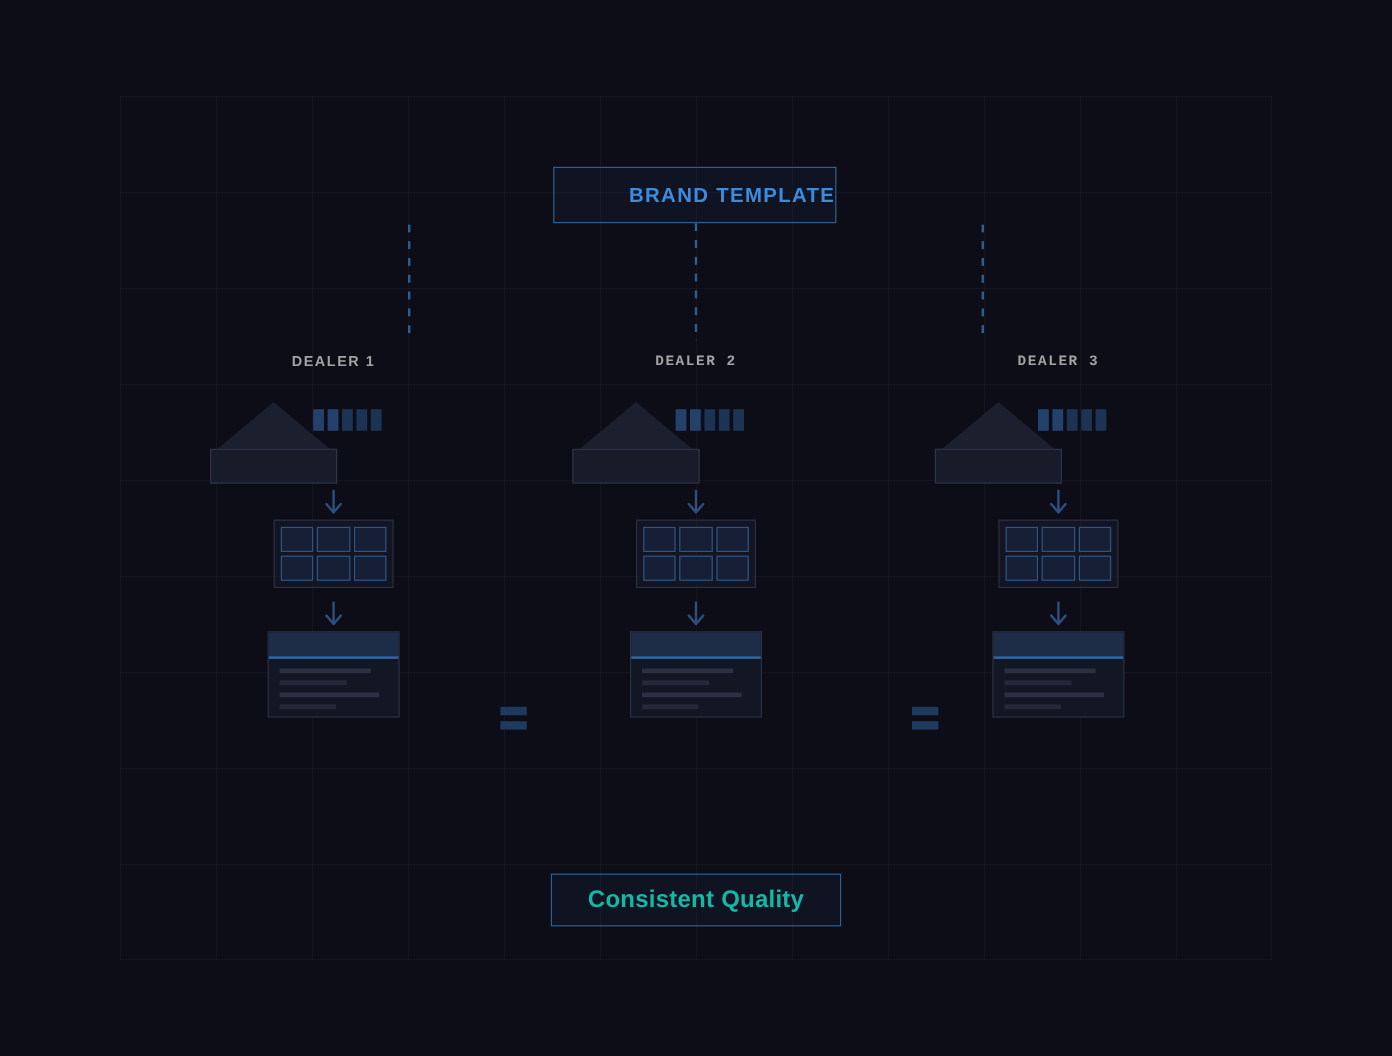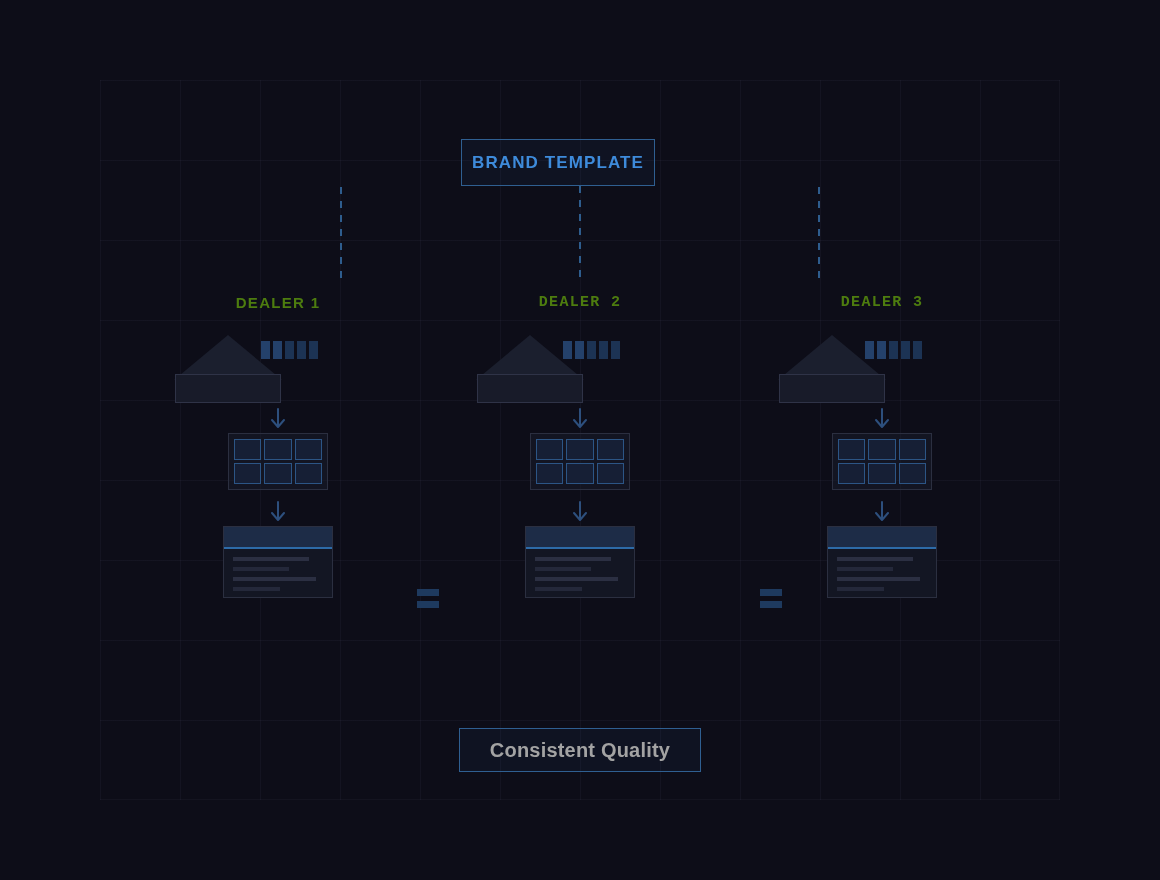--- a/index.html
+++ b/index.html
@@ -46,52 +46,52 @@
     left: 0; bottom: 0;
     width: 100%; height: 1px;
     background: rgba(150,150,190,0.055);
   }
 
   
   .top-badge {
     position: absolute;
     left: 461px;
     top: 139px;
-    width: 194px;
+    width: 236px;
     height: 47px;
+    box-sizing: border-box;
+    border: 1px solid #2f5f91;
+    background: rgba(30,60,100,0.14);
+    display: flex;
+    align-items: center;
+    justify-content: flex-end;
+  }
+  .top-badge .label {
+    color: #3e8bdb;
+    font-size: 17px;
+    font-weight: bold;
+    letter-spacing: 1.1px;
+  }
+
+  
+  .bottom-badge {
+    position: absolute;
+    left: 459px;
+    top: 728px;
+    width: 242px;
+    height: 44px;
     box-sizing: border-box;
     border: 1px solid #2f5f91;
     background: rgba(30,60,100,0.14);
     display: flex;
     align-items: center;
     justify-content: center;
   }
-  .top-badge .label {
-    color: #3e8bdb;
-    font-size: 17px;
-    font-weight: bold;
-    letter-spacing: 1.1px;
-  }
-
-  
-  .bottom-badge {
-    position: absolute;
-    left: 459px;
-    top: 728px;
-    width: 242px;
-    height: 44px;
-    box-sizing: border-box;
-    border: 1px solid #2f5f91;
-    background: rgba(30,60,100,0.14);
-    display: flex;
-    align-items: center;
-    justify-content: center;
-  }
   .bottom-badge .label {
-    color: #a3a3a3;
+    color: #14b8a6;
     font-size: 20px;
     font-weight: bold;
     letter-spacing: 0.2px;
   }
 
   
   .dashed {
     position: absolute;
     width: 2px;
     background-image: linear-gradient(to bottom,
@@ -101,22 +101,22 @@
   }
 
   
   .column {
     position: absolute;
     top: 294px;
     width: 220px;
   }
   .col-title {
     text-align: center;
-    color: #4d7c0f;
-    font-size: 15px;
+    color: #a3a3a3;
+    font-size: 12px;
     font-weight: bold;
     letter-spacing: 1.3px;
     height: 20px;
   }
 
   
   .house-wrap {
     position: relative;
     width: 220px;
     height: 74px;

